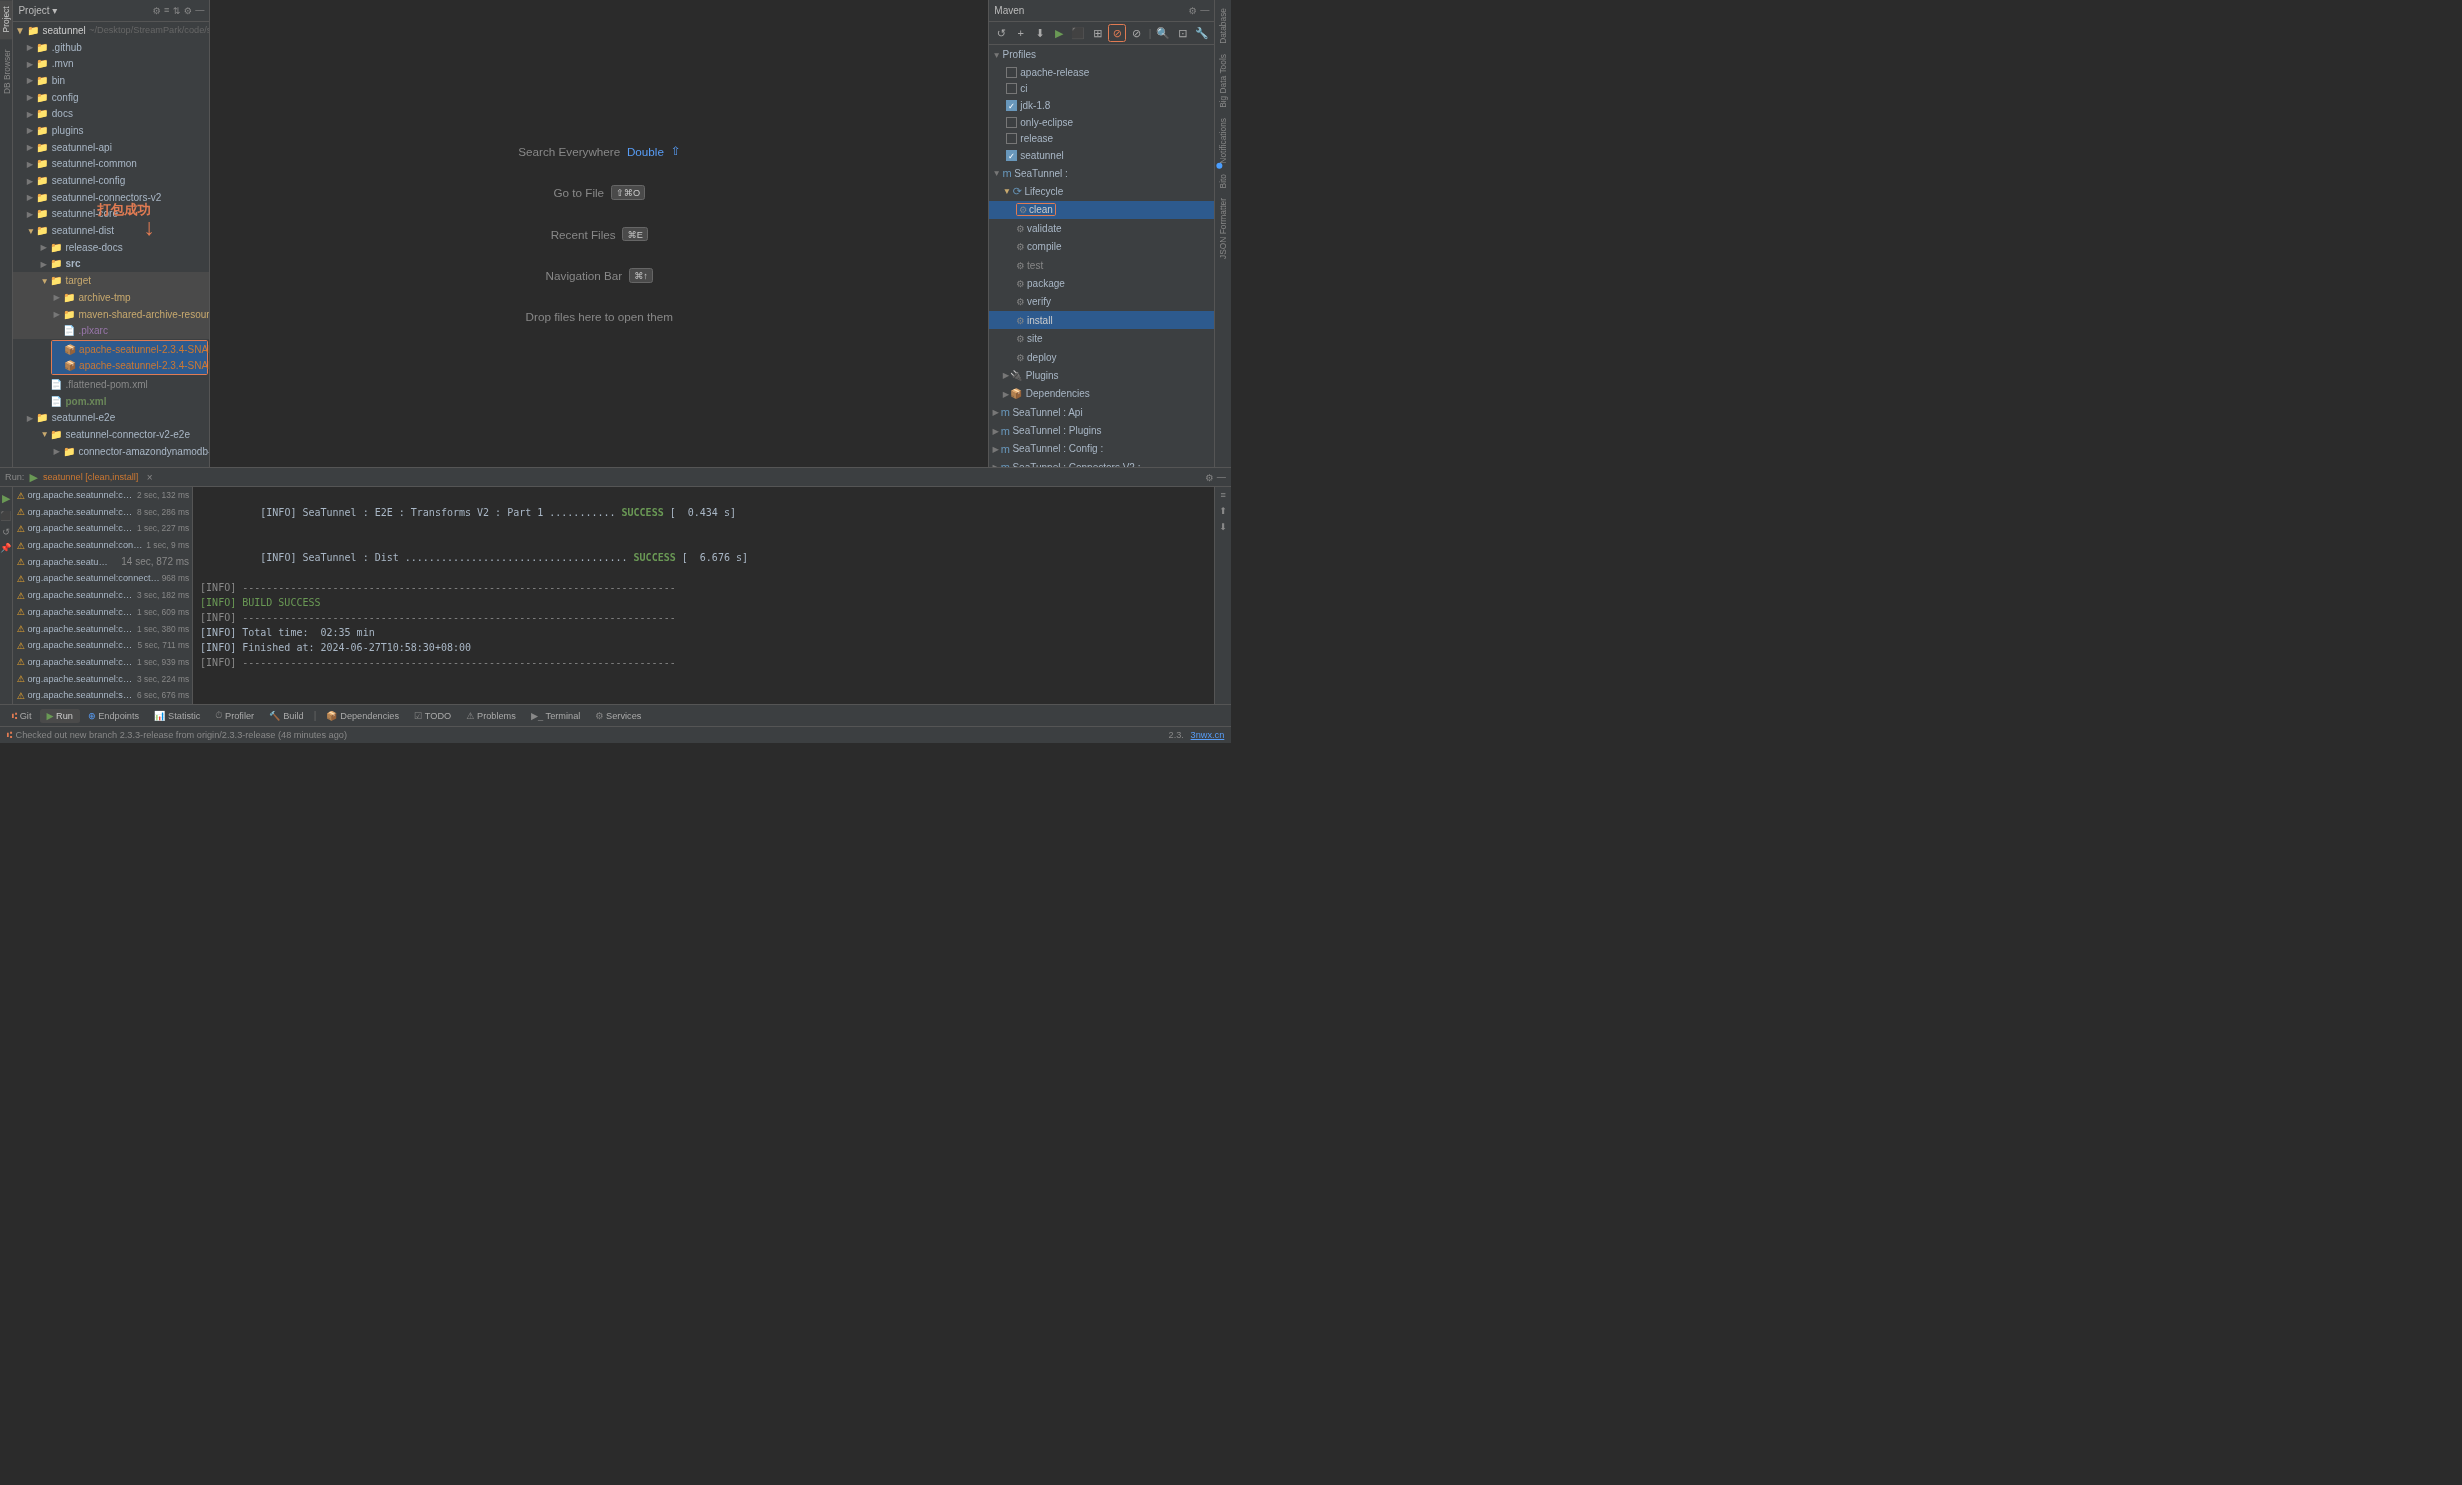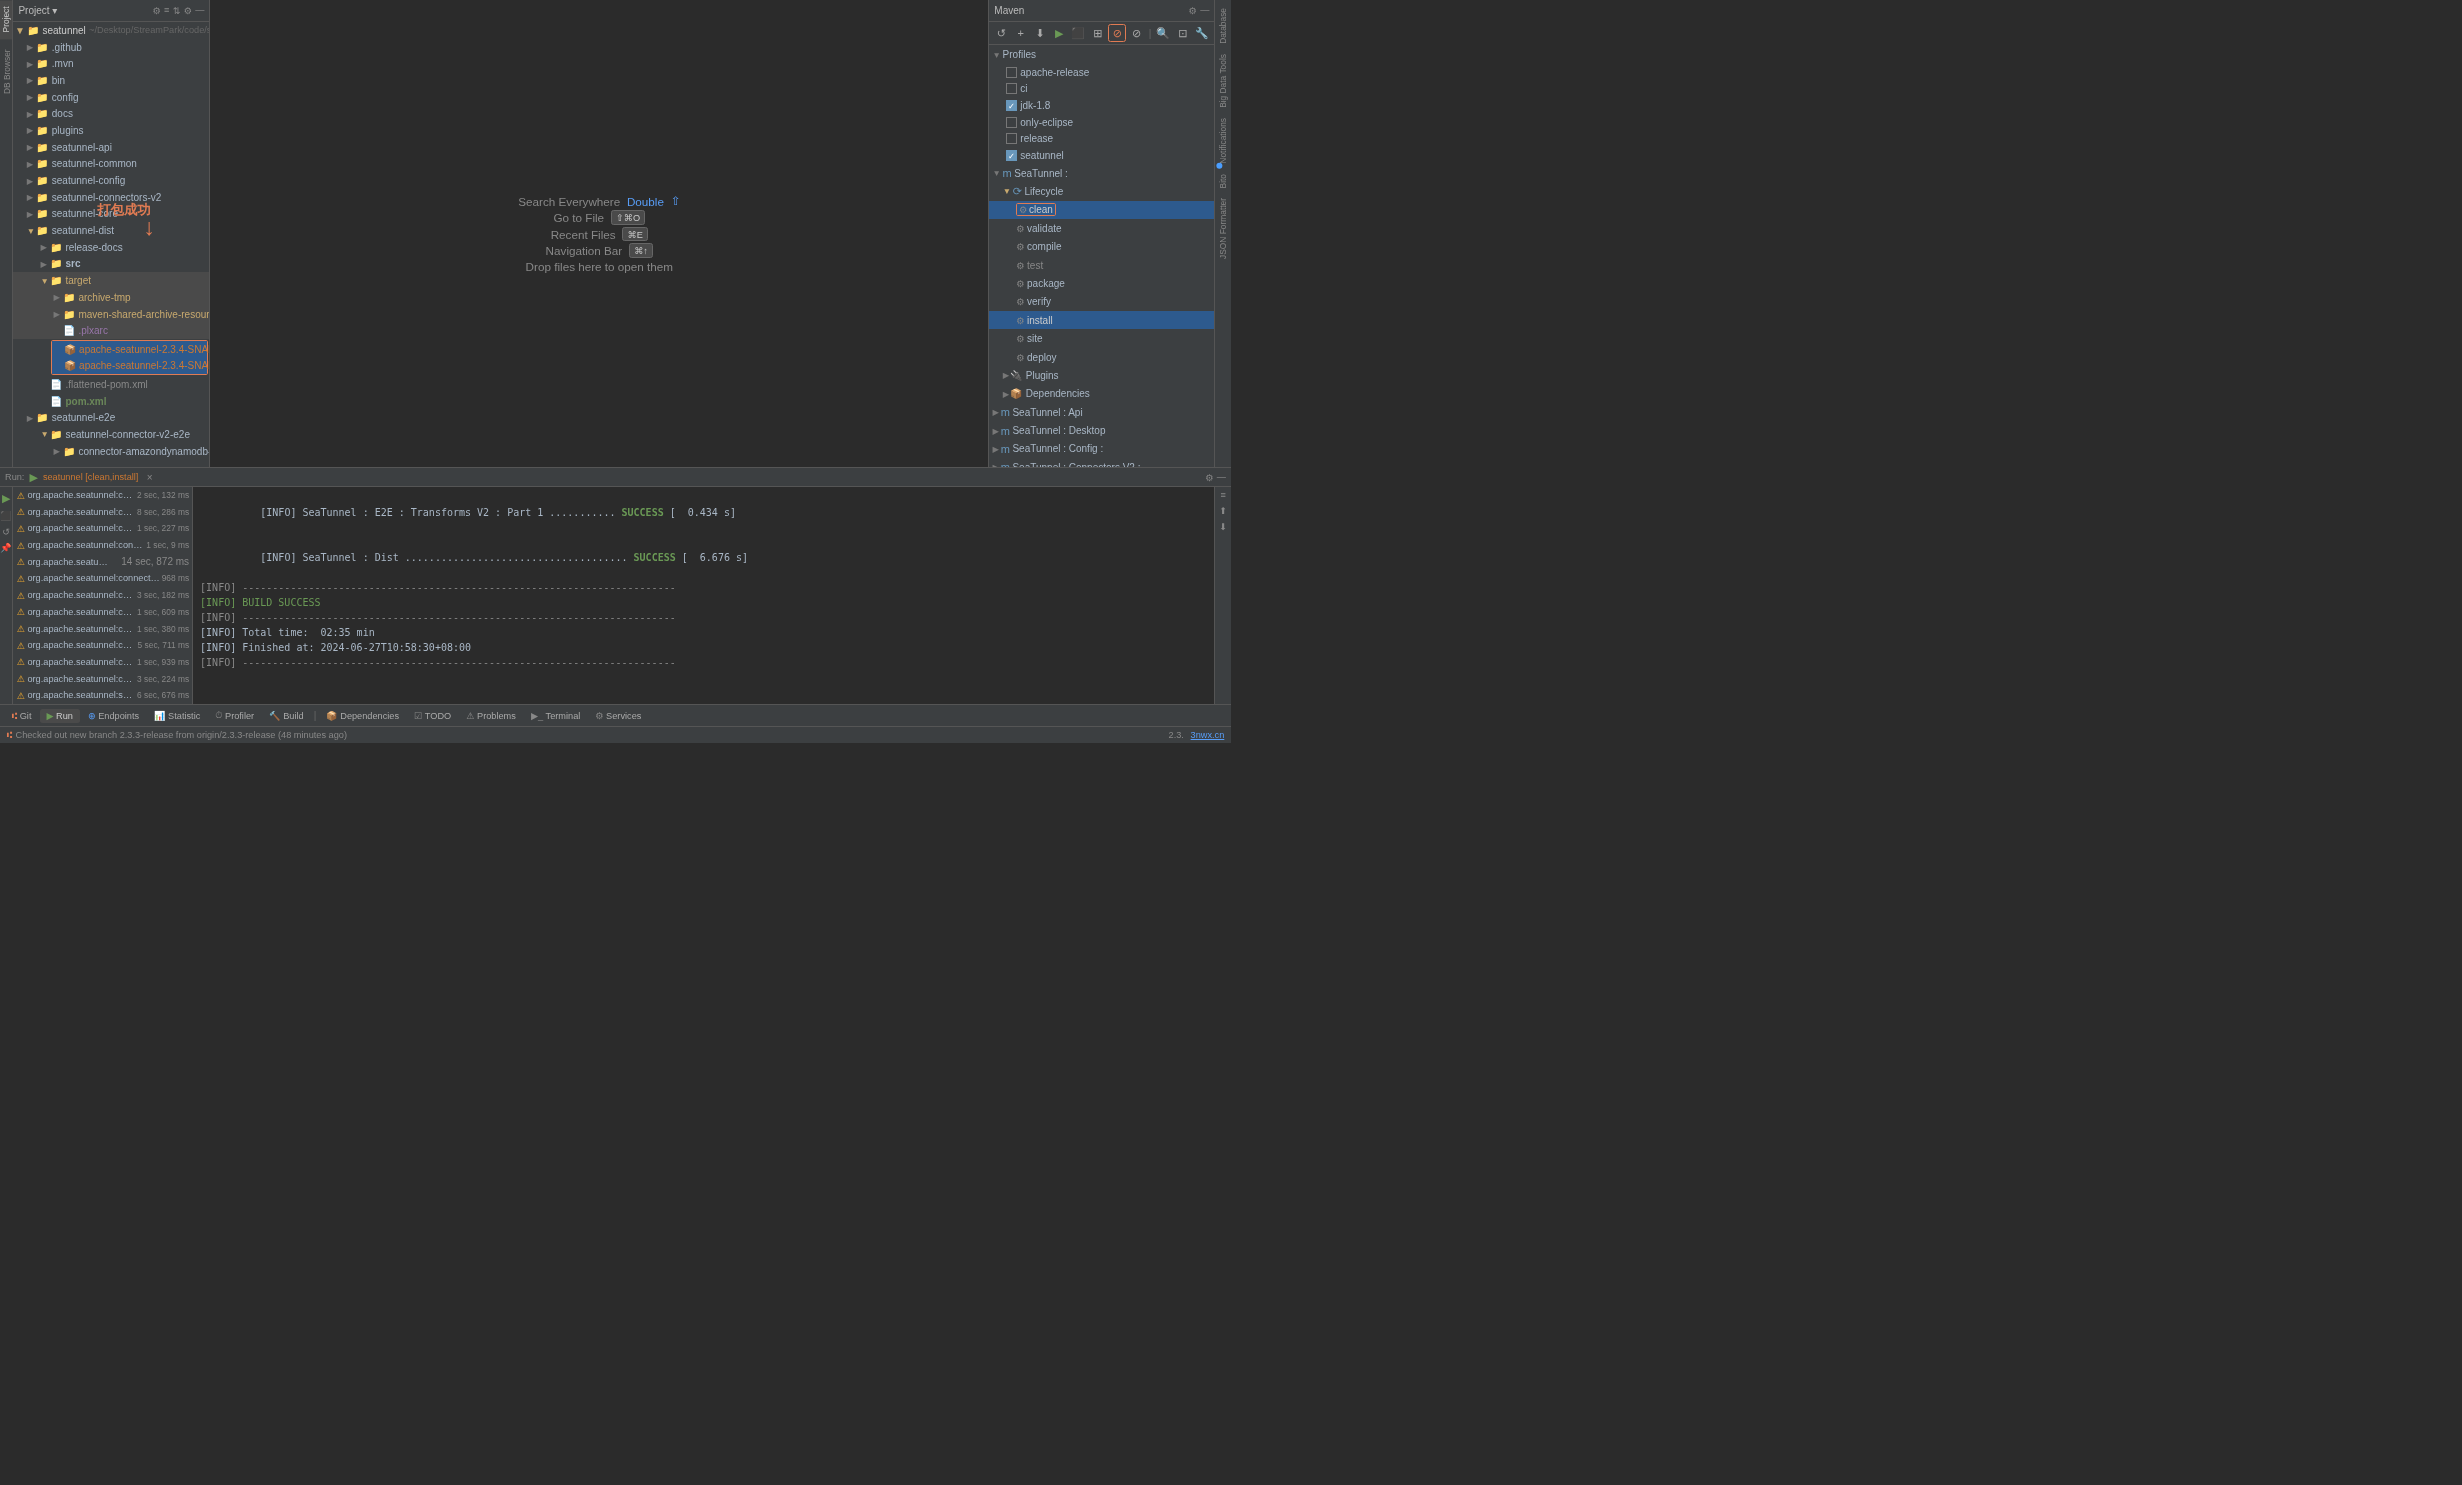--- a/index.html
+++ b/index.html
@@ -188,21 +188,21 @@
           <div style="display:flex;align-items:center;height:16.7px;padding-left:40px;cursor:pointer;white-space:nowrap;">
             <span style="color:#777;font-size:8.4px;margin-right:1.7px;min-width:8.4px;">▶</span>
             <span style="color:#6897bb;margin-right:2.5px;">📁</span>
             <span style="color:#a9b7c6;font-size:10px;">connector-amazondynamodb-e2e</span>
           </div>
         </div>
       </div>
     </div>
 
     <div style="flex:1; background:#2b2b2b; display:flex; flex-direction:column; overflow:hidden;">
-      <div style="flex:1; display:flex; flex-direction:column; align-items:center; justify-content:center; gap:2px; color:#888; font-size:11.7px;">
+      <div style="flex:1; display:flex; flex-direction:column; align-items:center; justify-content:center; gap:27px; color:#888; font-size:11.7px;">
         <div style="display:flex;align-items:center;gap:6.7px;">
           <span style="color:#888;">Search Everywhere</span>
           <span style="color:#589df6;">Double</span>
           <span style="color:#589df6;">⇧</span>
         </div>
         <div style="display:flex;align-items:center;gap:6.7px;">
           <span style="color:#888;">Go to File</span>
           <span style="background:#4a4a4a;border:0.8px solid #666;border-radius:2.5px;padding:0.8px 4.2px;font-size:9.2px;color:#ccc;">⇧⌘O</span>
         </div>
         <div style="display:flex;align-items:center;gap:6.7px;">
@@ -340,21 +340,21 @@
         </div>
 
         <div style="display:flex;align-items:center;height:18.4px;padding-left:3.3px;cursor:pointer;white-space:nowrap;">
           <span style="color:#777;font-size:8.4px;margin-right:1.7px;">▶</span>
           <span style="color:#6897bb;margin-right:2.5px;font-size:11px;">m</span>
           <span style="color:#a9b7c6;font-size:10px;">SeaTunnel : Api</span>
         </div>
         <div style="display:flex;align-items:center;height:18.4px;padding-left:3.3px;cursor:pointer;white-space:nowrap;">
           <span style="color:#777;font-size:8.4px;margin-right:1.7px;">▶</span>
           <span style="color:#6897bb;margin-right:2.5px;font-size:11px;">m</span>
-          <span style="color:#a9b7c6;font-size:10px;">SeaTunnel : Desktop</span>
+          <span style="color:#a9b7c6;font-size:10px;">SeaTunnel : Plugins</span>
         </div>
         <div style="display:flex;align-items:center;height:18.4px;padding-left:3.3px;cursor:pointer;white-space:nowrap;">
           <span style="color:#777;font-size:8.4px;margin-right:1.7px;">▶</span>
           <span style="color:#6897bb;margin-right:2.5px;font-size:11px;">m</span>
           <span style="color:#a9b7c6;font-size:10px;">SeaTunnel : Config :</span>
         </div>
         <div style="display:flex;align-items:center;height:18.4px;padding-left:3.3px;cursor:pointer;white-space:nowrap;">
           <span style="color:#777;font-size:8.4px;margin-right:1.7px;">▶</span>
           <span style="color:#6897bb;margin-right:2.5px;font-size:11px;">m</span>
           <span style="color:#a9b7c6;font-size:10px;">SeaTunnel : Connectors V2 :</span>

